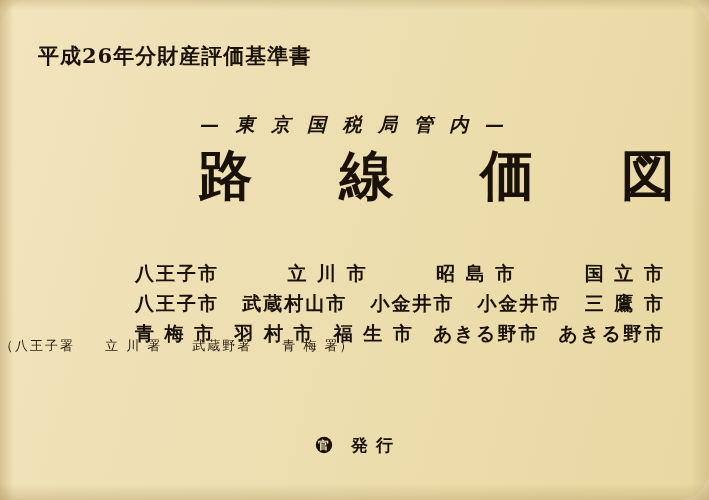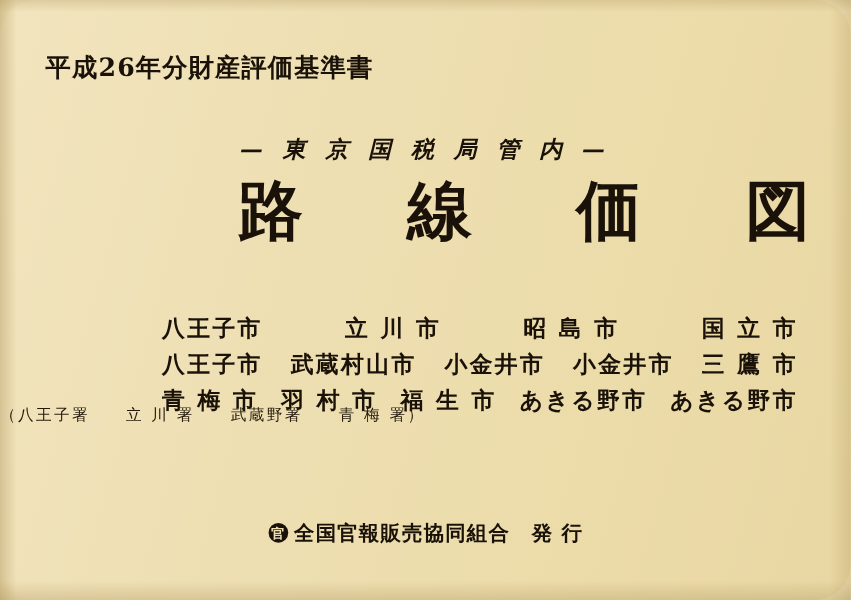--- a/index.html
+++ b/index.html
@@ -193,19 +193,18 @@
   <div class="office-line">（八王子署　　立 川 署　　武蔵野署　　青 梅 署）</div>
 
   <div class="publisher">
     <span class="pub-inner">
       <span class="pub-mark">
         <svg width="18" height="18" viewBox="0 0 18 18" aria-hidden="true">
           <circle cx="9" cy="9" r="8.2" fill="#1a1208"></circle>
           <text x="9" y="13" font-size="11" font-family="DejaVu Serif, serif" text-anchor="middle" fill="#efe0b4">官</text>
         </svg>
       </span>
-      <span>全国官報販売協同組合</span>
       <span class="pub-gap"></span>
       <span>発 行</span>
     </span>
   </div>
 
 </div>
 
 </body></html>

